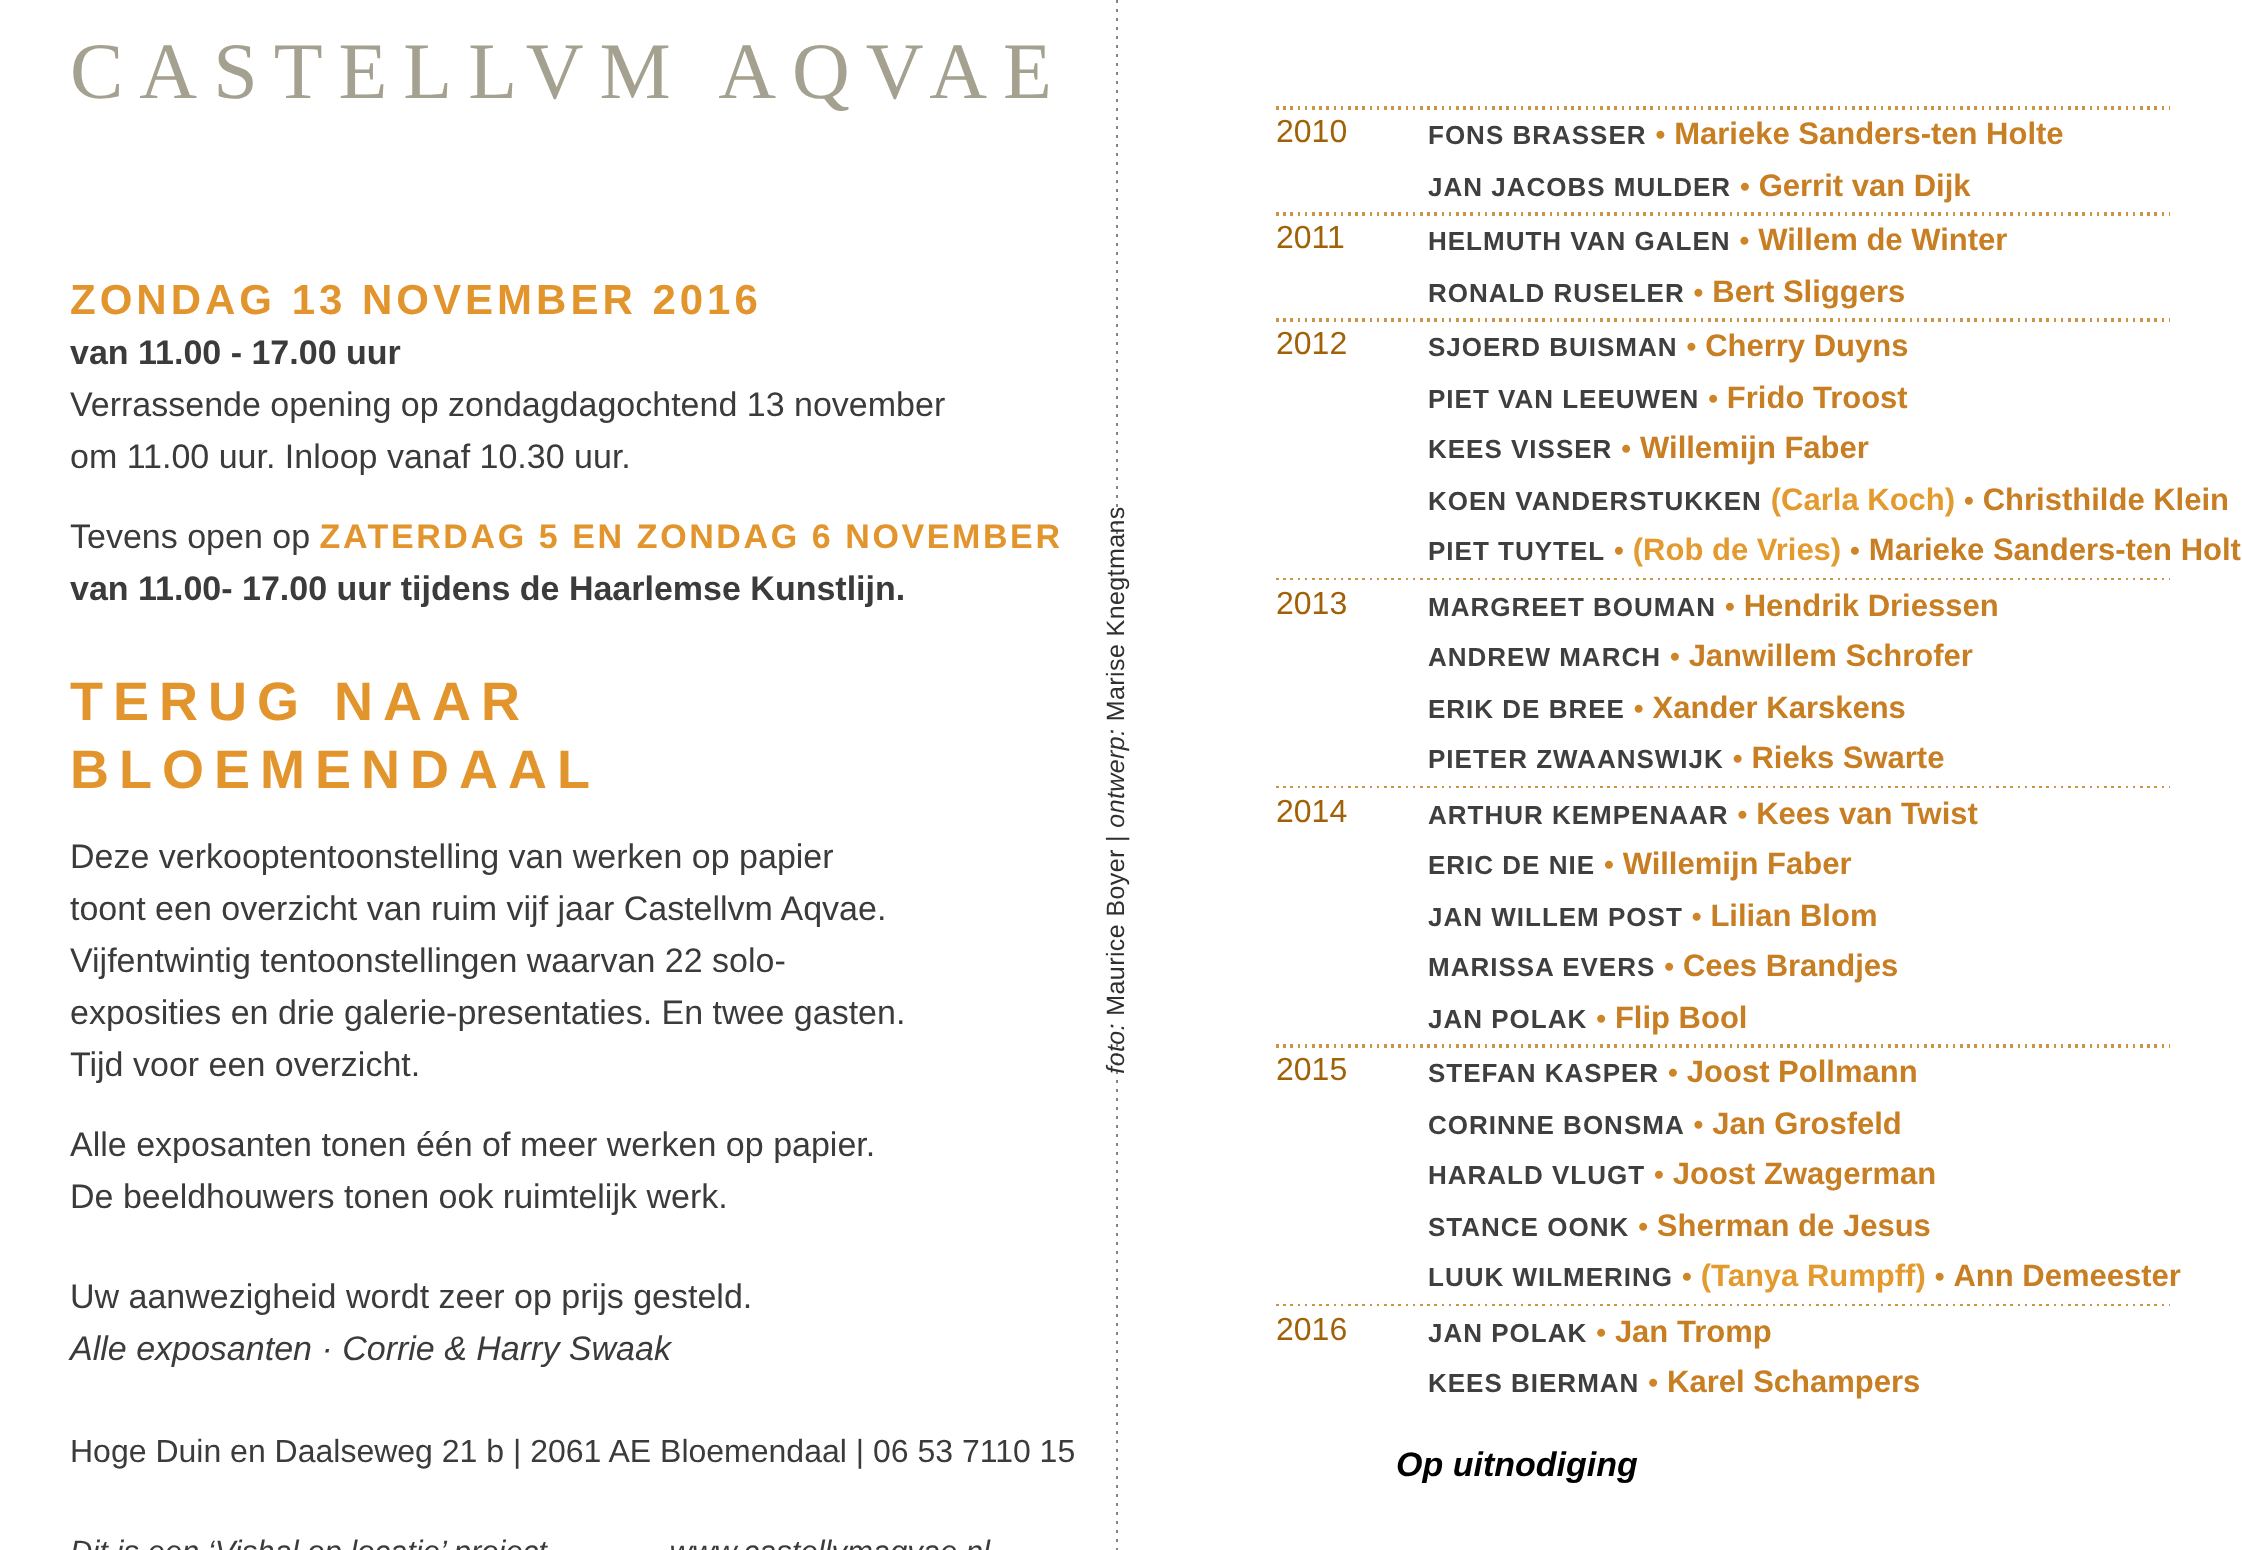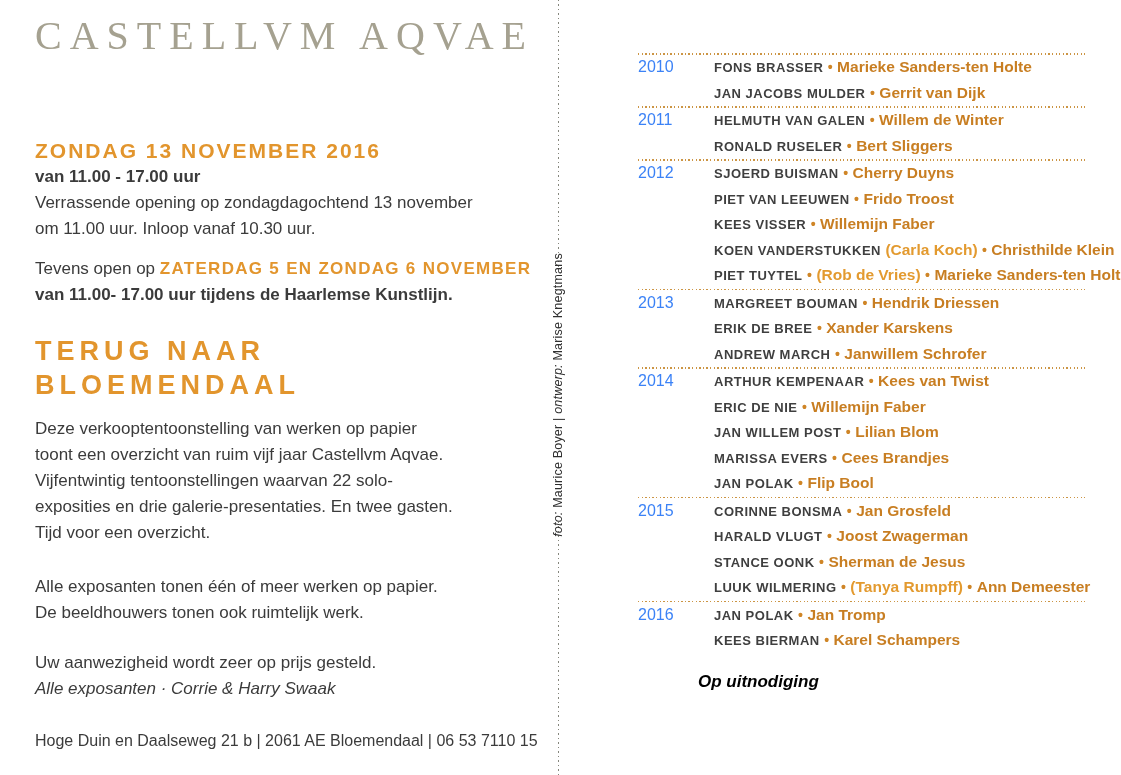--- a/index.html
+++ b/index.html
@@ -11,42 +11,42 @@
   .brand{font-family:"Liberation Serif",serif;font-weight:400;color:#a5a190;
          font-size:40px;line-height:44px;letter-spacing:8px;margin:14px 0 0 0;}
   .date-heading{margin:80px 0 0 0;font-size:21px;line-height:26px;font-weight:700;
                 letter-spacing:2px;color:#e2952d;}
   .bold{font-weight:700;}
   .also-open{margin-top:14px;}
   .orange-caps-small{color:#e2952d;font-weight:700;letter-spacing:1.3px;font-size:17px;}
   .expo-title{margin:26px 0 0 0;font-size:27px;line-height:34px;font-weight:700;
               letter-spacing:5px;color:#e2952d;}
   .para1{margin-top:14px;}
-  .para2{margin-top:28px;}
+  .para2{margin-top:14px;}
   .para3{margin-top:24px;}
   .italic{font-style:italic;}
   .address{margin-top:26px;font-size:16px;white-space:nowrap;}
   .footer-row{margin-top:24px;width:460px;display:flex;justify-content:space-between;
               font-style:italic;font-size:15.5px;}
 
   
   .vsep{position:absolute;left:558px;width:1.4px;
         background:repeating-linear-gradient(to bottom,#85867c 0,#85867c 1.4px,transparent 1.4px,transparent 4.5px);}
   .vsep-top{top:0;height:268px;}
   .vsep-bottom{top:522px;height:253px;}
   .credits{position:absolute;left:558px;top:395px;transform:translate(-50%,-50%) rotate(-90deg);
            white-space:nowrap;font-size:12.5px;color:#2f2f2f;letter-spacing:0.2px;}
   .credits .lbl{font-style:italic;}
 
   
   .right-col{position:absolute;left:638px;top:53px;width:447px;}
   .section{position:relative;display:grid;grid-template-columns:60px 1fr;}
   .dotline{position:absolute;top:0;left:0;right:0;height:1.6px;
            background:repeating-linear-gradient(to right,#cc9544 0,#cc9544 1.3px,transparent 1.3px,transparent 3.6px);}
-  .year{font-size:16px;line-height:24.5px;color:#3b82f6;padding-top:2px;}
+  .year{font-size:16px;line-height:24.5px;color:#a16207;padding-top:2px;}
   .rows{padding-top:2px;}
   .row{line-height:24.5px;white-space:nowrap;}
   .seg-caps{font-size:13px;font-weight:700;letter-spacing:0.5px;color:#3f3f3f;padding-left:16px;}
   .seg-name{font-size:15.5px;font-weight:700;color:#c87e22;}
   .seg-paren{font-size:15.5px;font-weight:700;color:#e39a2f;}
   .seg-bullet{font-size:14px;font-weight:700;color:#cf8526;}
   .invite{margin-top:15px;margin-left:60px;}
   .invite-heading{color:#000000;font-style:italic;font-weight:700;font-size:17px;line-height:26px;}
 </style>
 </head>
@@ -134,39 +134,41 @@
             <div class="row"><span class="seg-caps">KEES VISSER</span> <span class="seg-bullet">•</span> <span class="seg-name">Willemijn Faber</span></div>
             <div class="row"><span class="seg-caps">KOEN VANDERSTUKKEN</span> <span class="seg-paren">(Carla Koch)</span> <span class="seg-bullet">•</span> <span class="seg-name">Christhilde Klein</span></div>
             <div class="row"><span class="seg-caps">PIET TUYTEL</span> <span class="seg-bullet">•</span> <span class="seg-paren">(Rob de Vries)</span> <span class="seg-bullet">•</span> <span class="seg-name">Marieke Sanders-ten Holte</span></div>
           </div>
         </div>
         <div class="section">
           <div class="dotline"></div>
           <div class="year">2013</div>
           <div class="rows">
             <div class="row"><span class="seg-caps">MARGREET BOUMAN</span> <span class="seg-bullet">•</span> <span class="seg-name">Hendrik Driessen</span></div>
+            <div class="row"><span class="seg-caps">ANDREW MARCH</span> <span class="seg-bullet">•</span> <span class="seg-name">Janwillem Schrofer</span></div>
             <div class="row"><span class="seg-caps">ERIK DE BREE</span> <span class="seg-bullet">•</span> <span class="seg-name">Xander Karskens</span></div>
-            <div class="row"><span class="seg-caps">ANDREW MARCH</span> <span class="seg-bullet">•</span> <span class="seg-name">Janwillem Schrofer</span></div>
+            <div class="row"><span class="seg-caps">PIETER ZWAANSWIJK</span> <span class="seg-bullet">•</span> <span class="seg-name">Rieks Swarte</span></div>
           </div>
         </div>
         <div class="section">
           <div class="dotline"></div>
           <div class="year">2014</div>
           <div class="rows">
             <div class="row"><span class="seg-caps">ARTHUR KEMPENAAR</span> <span class="seg-bullet">•</span> <span class="seg-name">Kees van Twist</span></div>
             <div class="row"><span class="seg-caps">ERIC DE NIE</span> <span class="seg-bullet">•</span> <span class="seg-name">Willemijn Faber</span></div>
             <div class="row"><span class="seg-caps">JAN WILLEM POST</span> <span class="seg-bullet">•</span> <span class="seg-name">Lilian Blom</span></div>
             <div class="row"><span class="seg-caps">MARISSA EVERS</span> <span class="seg-bullet">•</span> <span class="seg-name">Cees Brandjes</span></div>
             <div class="row"><span class="seg-caps">JAN POLAK</span> <span class="seg-bullet">•</span> <span class="seg-name">Flip Bool</span></div>
           </div>
         </div>
         <div class="section">
           <div class="dotline"></div>
           <div class="year">2015</div>
           <div class="rows">
+            <div class="row"><span class="seg-caps">STEFAN KASPER</span> <span class="seg-bullet">•</span> <span class="seg-name">Joost Pollmann</span></div>
             <div class="row"><span class="seg-caps">CORINNE BONSMA</span> <span class="seg-bullet">•</span> <span class="seg-name">Jan Grosfeld</span></div>
             <div class="row"><span class="seg-caps">HARALD VLUGT</span> <span class="seg-bullet">•</span> <span class="seg-name">Joost Zwagerman</span></div>
             <div class="row"><span class="seg-caps">STANCE OONK</span> <span class="seg-bullet">•</span> <span class="seg-name">Sherman de Jesus</span></div>
             <div class="row"><span class="seg-caps">LUUK WILMERING</span> <span class="seg-bullet">•</span> <span class="seg-paren">(Tanya Rumpff)</span> <span class="seg-bullet">•</span> <span class="seg-name">Ann Demeester</span></div>
           </div>
         </div>
         <div class="section">
           <div class="dotline"></div>
           <div class="year">2016</div>
           <div class="rows">

